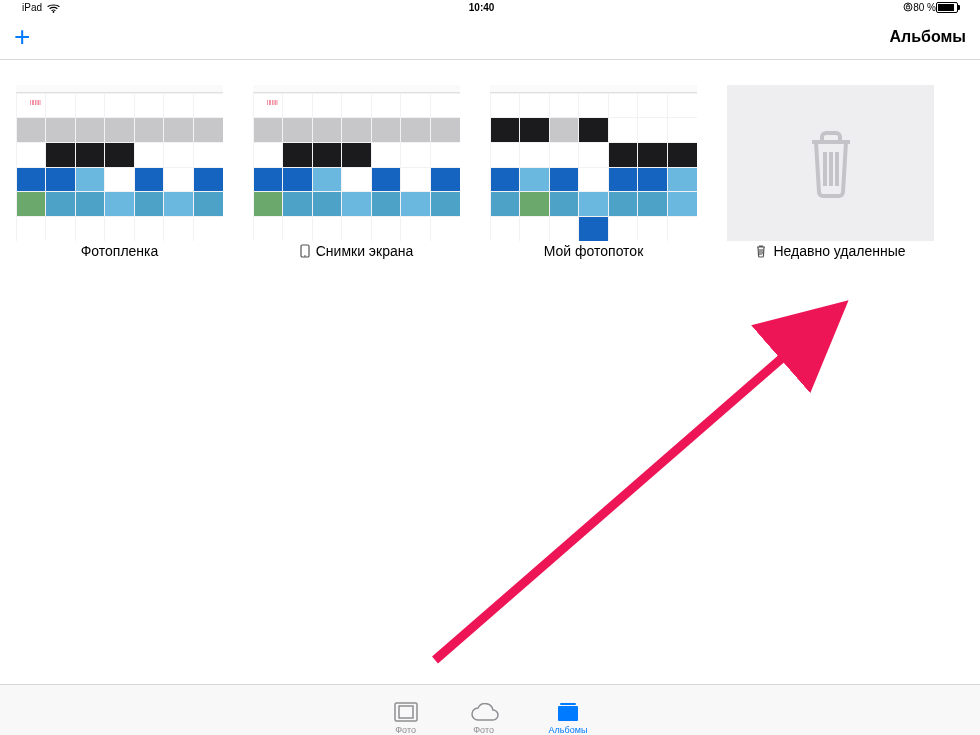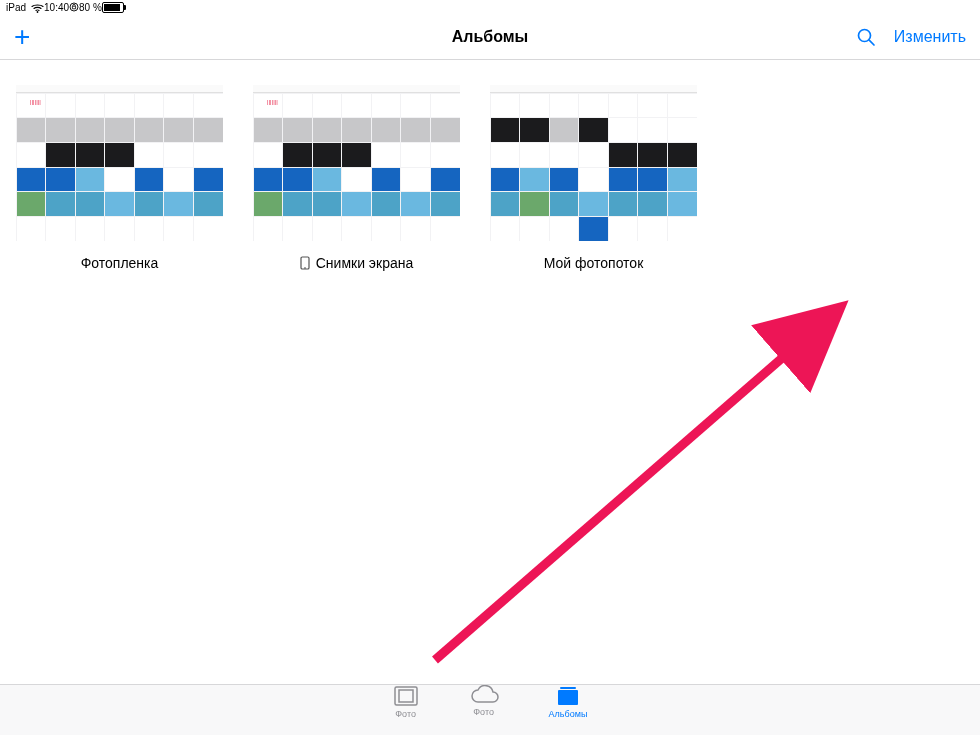--- a/index.html
+++ b/index.html
@@ -1,17 +1,17 @@
 <!DOCTYPE html>
 <html><head>
 <meta charset="utf-8">
 <style>
   html,body{margin:0;padding:0;width:980px;height:735px;font-family:-apple-system,"Helvetica Neue",Helvetica,Arial,sans-serif;background:#fff;color:#000;overflow:hidden}
   
-  .status-bar{height:15px;padding:0 6px;display:flex;align-items:center;font-size:10px;color:#000}
+  .status-bar{height:15px;padding:0 22px;display:flex;align-items:center;justify-content:space-between;font-size:10px;color:#000}
   .status-left{display:flex;align-items:center;gap:5px}
   .status-right{display:flex;align-items:center;}
   .wifi svg{display:block}
   .battery{display:inline-block;width:20px;height:9px;border:1px solid #000;border-radius:2px;position:relative}
   .battery::after{content:"";position:absolute;right:-3px;top:2px;width:2px;height:5px;background:#000;border-radius:0 1px 1px 0}
   .battery .fill{position:absolute;left:1px;top:1px;bottom:1px;width:80%;background:#000}
   
   .nav-bar{height:44px;border-bottom:1px solid #d7d7d9;display:flex;align-items:center;justify-content:space-between;padding:0 14px}
   .nav-left,.nav-right{display:flex;align-items:center;gap:18px;min-width:160px}
   .nav-right{justify-content:flex-end}
@@ -19,21 +19,21 @@
   .add-btn{color:#007aff;font-size:28px;font-weight:300;line-height:1}
   .blue{color:#007aff}
   .edit-btn{font-size:16px}
   .search-ic svg{display:block}
   
   .content{padding:25px 16px;position:relative;height:calc(100% - 15px - 44px - 50px);box-sizing:border-box}
   .grid{display:flex;flex-wrap:wrap;gap:40px 30px}
   .album{width:207px;display:flex;flex-direction:column;align-items:center;cursor:pointer}
   .thumb{width:207px;height:156px;background:#f2f2f4;display:flex;align-items:center;justify-content:center;box-sizing:border-box;position:relative;overflow:hidden}
   .thumb.gray{background:#eeeef0}
-  .album-label{margin-top:14px;font-size:14px;display:flex;align-items:center;gap:6px;color:#000}
+  .album-label{margin-top:2px;font-size:14px;display:flex;align-items:center;gap:6px;color:#000}
   
   .collage{display:flex;flex-direction:column;width:100%;height:100%}
   .collage .topbar{height:7px;background:#fafafa;border-bottom:1px solid #e0e0e0}
   .collage .row{flex:1;display:flex}
   .collage .row div{flex:1;margin:0.5px}
   
   .c-w{background:#fff;}
   .c-g{background:#c7c7c9}
   .c-d{background:#1b1b1d}
   .c-b{background:#1565c0}
@@ -41,69 +41,60 @@
   .c-p{background:#4da3c7}
   .c-gr{background:#6ba86b}
   .redtxt{position:absolute;top:14px;left:14px;font-size:6px;color:#e62449}
   
   .trash-svg{width:58px;height:70px;stroke:#c4c4c8;fill:none;stroke-width:4}
   
   .stack-svg{width:66px;height:58px;stroke:#c4c4c8;fill:none;stroke-width:4}
   
   .arrow{position:absolute;pointer-events:none}
   
-  .tab-bar{position:absolute;bottom:0;left:0;right:0;height:50px;background:#f8f8f9;border-top:1px solid #d7d7d9;display:flex;align-items:flex-start;justify-content:center;gap:50px}
+  .tab-bar{position:absolute;bottom:0;left:0;right:0;height:50px;background:#f8f8f9;border-top:1px solid #d7d7d9;display:flex;align-items:flex-end;justify-content:center;gap:50px}
   .tab{display:flex;flex-direction:column;align-items:center;gap:2px;font-size:9px;color:#8e8e93;cursor:pointer}
   .tab.active{color:#007aff}
   .tab svg{display:block}
   .mini-trash{width:12px;height:14px;stroke:#555;fill:none;stroke-width:1.2}
   .mini-phone{width:10px;height:14px;stroke:#555;fill:none;stroke-width:1.2}
 </style>
 </head>
 <body>
 
 <div class="status-bar">
   <div class="status-left">
     <span>iPad</span>
     <span class="wifi">
       <svg width="13" height="10" viewBox="0 0 13 10">
           <path d="M1 3.5C3 1.5 10 1.5 12 3.5M3 5.5C4.5 4 8.5 4 10 5.5M5 7.5C5.7 6.8 7.3 6.8 8 7.5" stroke="#000" stroke-width="1.1" fill="none" stroke-linecap="round"></path>
           <circle cx="6.5" cy="9" r="0.9" fill="#000"></circle>
         </svg>
     </span>
   </div>
-  <div style="font-weight:400">10:40</div>
+  <div style="font-weight:700">10:40</div>
   <div class="status-right">
     <span>
       <svg width="10" height="10" viewBox="0 0 10 10">
           <circle cx="5" cy="5" r="4" stroke="#000" stroke-width="0.9" fill="none"></circle>
           <path d="M3.8 4.2V3.5a1.2 1.2 0 012.4 0v.7M3.4 4.2h3.2v2.6H3.4z" stroke="#000" stroke-width="0.8" fill="none"></path>
         </svg>
     </span>
     <span>80 %</span>
     <span class="battery">
         <span class="fill"></span>
       </span>
   </div>
 </div>
 
 <div class="nav-bar">
   <div class="nav-left">
     <span class="add-btn">+</span>
   </div>
   <div class="nav-title">Альбомы</div>
-  <div class="nav-right">
-    <span class="search-ic blue">
-      <svg width="20" height="20" viewBox="0 0 20 20">
-          <circle cx="8.5" cy="8.5" r="6" stroke="#007aff" stroke-width="1.7" fill="none"></circle>
-          <line x1="13.2" y1="13.2" x2="18" y2="18" stroke="#007aff" stroke-width="1.7" stroke-linecap="round"></line>
-        </svg>
-    </span>
-    <span class="blue edit-btn">Изменить</span>
-  </div>
 </div>
 
 <div class="content">
   <div class="grid">
 
     <div class="album">
       <div class="thumb">
         <div class="collage">
           <div class="topbar"></div>
             <div class="redtxt">|||||||</div>
@@ -296,20 +287,33 @@
               <div class="c-w"></div>
               <div class="c-w"></div>
             </div>
         </div>
       </div>
       <div class="album-label">
           <span>Мой фотопоток</span>
         </div>
     </div>
 
+    <div class="album">
+      <div class="thumb gray">
+        <svg class="trash-svg" viewBox="0 0 58 70">
+          <path d="M10 14h38M20 14V9a4 4 0 014-4h10a4 4 0 014 4v5M14 14l3 50a4 4 0 004 4h16a4 4 0 004-4l3-50M23 24v34M29 24v34M35 24v34"></path>
+        </svg>
+      </div>
+      <div class="album-label">
+        <svg class="mini-trash" viewBox="0 0 12 14">
+            <path d="M2 3h8M4.5 3V2h3v1M3 3l.6 9a1 1 0 001 1h2.8a1 1 0 001-1L9 3M5 5v6M7 5v6"></path>
+          </svg>
+        <span>Недавно удаленные</span>
+      </div>
+    </div>
 
   </div>
 
   <svg class="arrow" width="550" height="400" style="left:415px;top:220px">
     <defs>
         <marker id="ah" markerWidth="10" markerHeight="10" refX="8" refY="5" orient="auto">
           <path d="M0 0L10 5L0 10z" fill="#ed1556"></path>
         </marker>
       </defs>
     <line x1="20" y1="380" x2="420" y2="32" stroke="#ed1556" stroke-width="9" marker-end="url(#ah)"></line>

